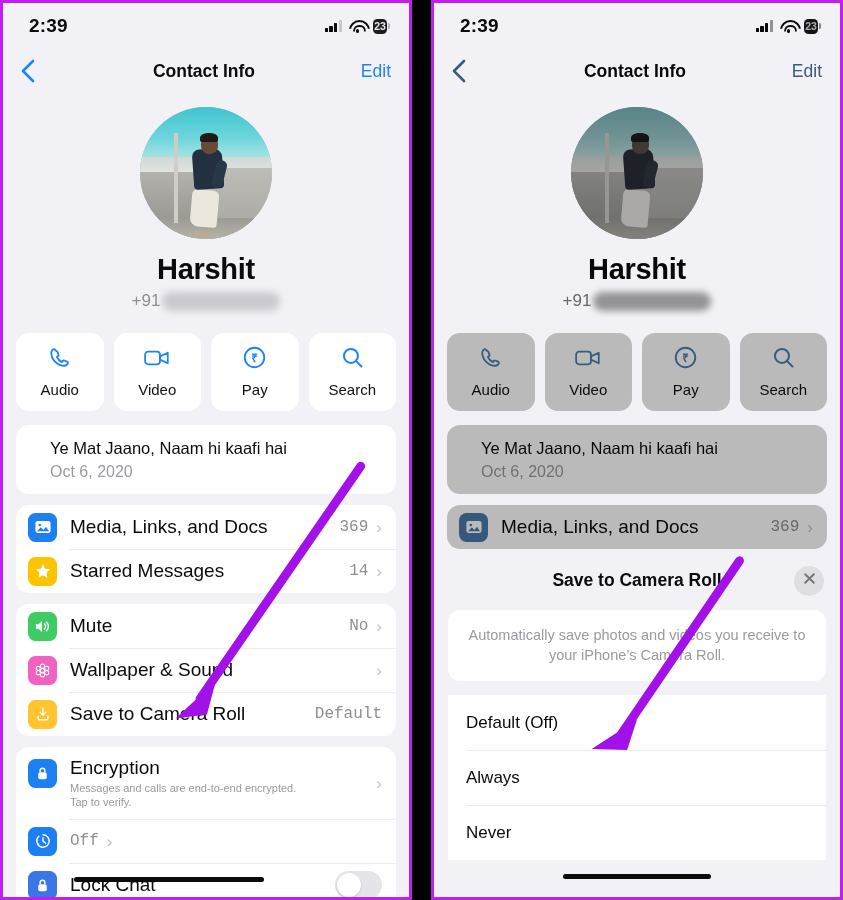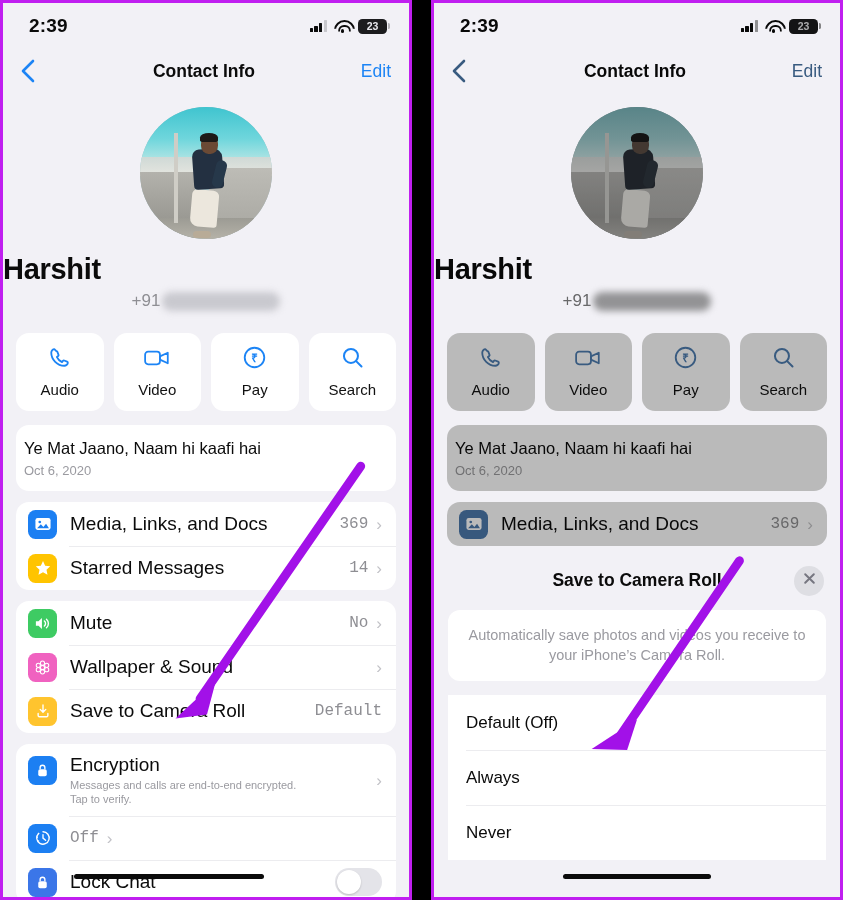--- a/index.html
+++ b/index.html
@@ -84,21 +84,21 @@
     clip-path: polygon(0 0, 100% 0, 100% 55%, 0 55%);
   }
   .wifi span {
     position: absolute; left: 6.6px; top: 9.4px;
     width: 3.8px; height: 3.8px; border-radius: 50%;
     background: #0b0b0b;
   }
 
   .battery {
     position: relative;
-    width: 29px; height: 15px;
+    width: 14px; height: 15px;
     border-radius: 4.5px;
     background: #1c1c1e;
     display: flex; align-items: center; justify-content: center;
     overflow: visible;
   }
   .battery::after {
     content: "";
     position: absolute; right: -3.4px; top: 4.6px;
     width: 2.2px; height: 5.6px;
     background: #b4b4b9;
@@ -128,21 +128,21 @@
     font-size: 17.5px; font-weight: bold; color: #0b0b0b;
     pointer-events: none;
   }
   .nav-edit {
     margin-left: auto;
     font-size: 17.5px; color: #1c84f5; cursor: pointer;
     position: relative; z-index: 2;
   }
 
   
-  .profile { padding: 14px 0 0; text-align: left; }
+  .profile { padding: 14px 0 0; text-align: center; }
   .avatar {
     width: 132px; height: 132px;
     border-radius: 50%;
     margin: 0 auto;
     overflow: hidden;
     position: relative;
     background: #9fb9bf;
   }
   .avatar .sky {
     position: absolute; left: 0; top: 0; width: 100%; height: 44%;
@@ -239,23 +239,23 @@
 
   
   .card {
     background: #ffffff;
     border-radius: 13px;
     margin: 14px 13px 0;
     overflow: hidden;
   }
   .card.tight { margin-top: 11px; }
 
-  .about { padding: 14px 8px 13px; }
+  .about { padding: 14px 34px 13px; }
   .about-text { font-size: 16.5px; color: #0b0b0b; }
-  .about-date { font-size: 13px; color: #9a9aa0; margin-top: 5px; }
+  .about-date { font-size: 16px; color: #9a9aa0; margin-top: 5px; }
 
   .row {
     display: flex; align-items: center;
     min-height: 44px;
     padding: 0 14px 0 12px;
     cursor: pointer;
     position: relative;
   }
   .row + .row::before {
     content: "";

